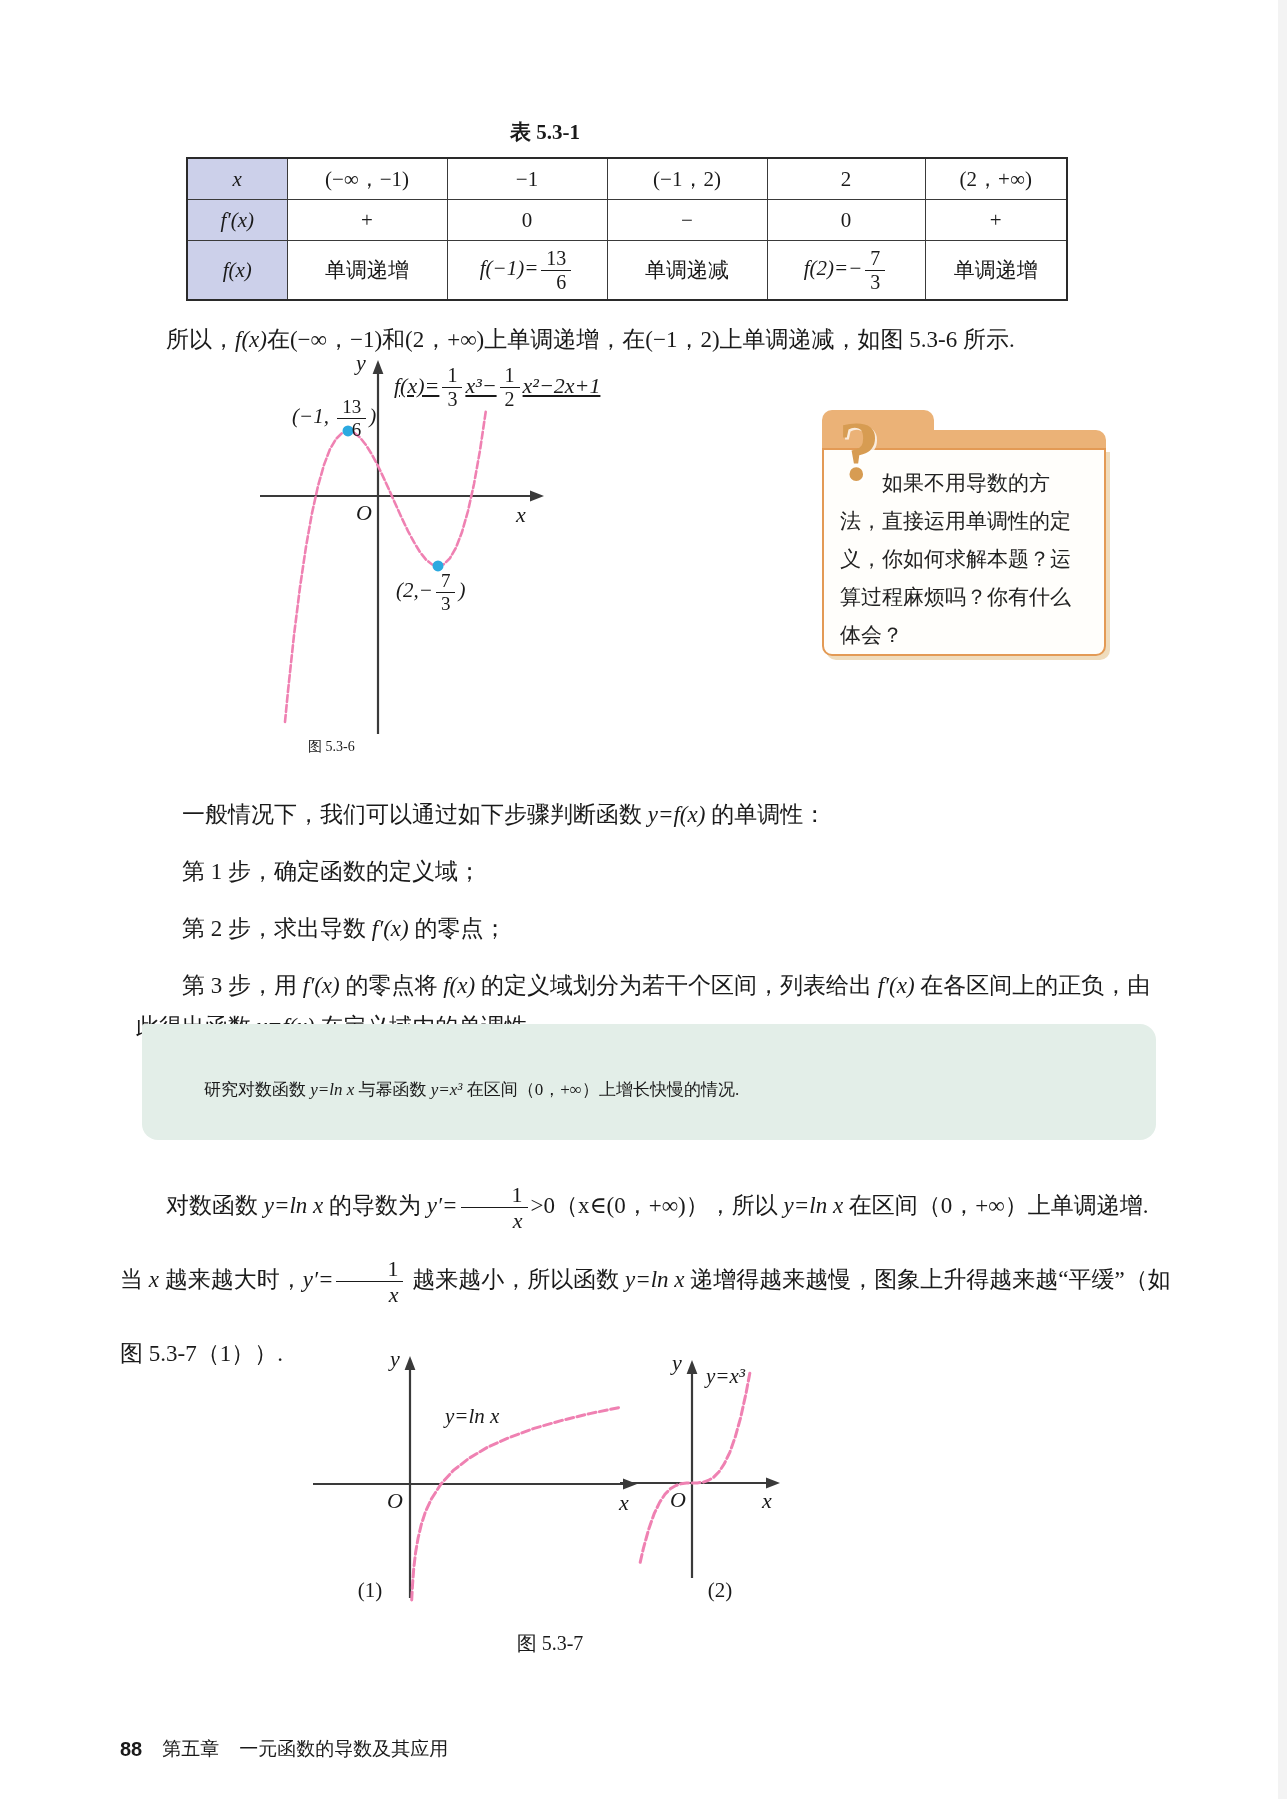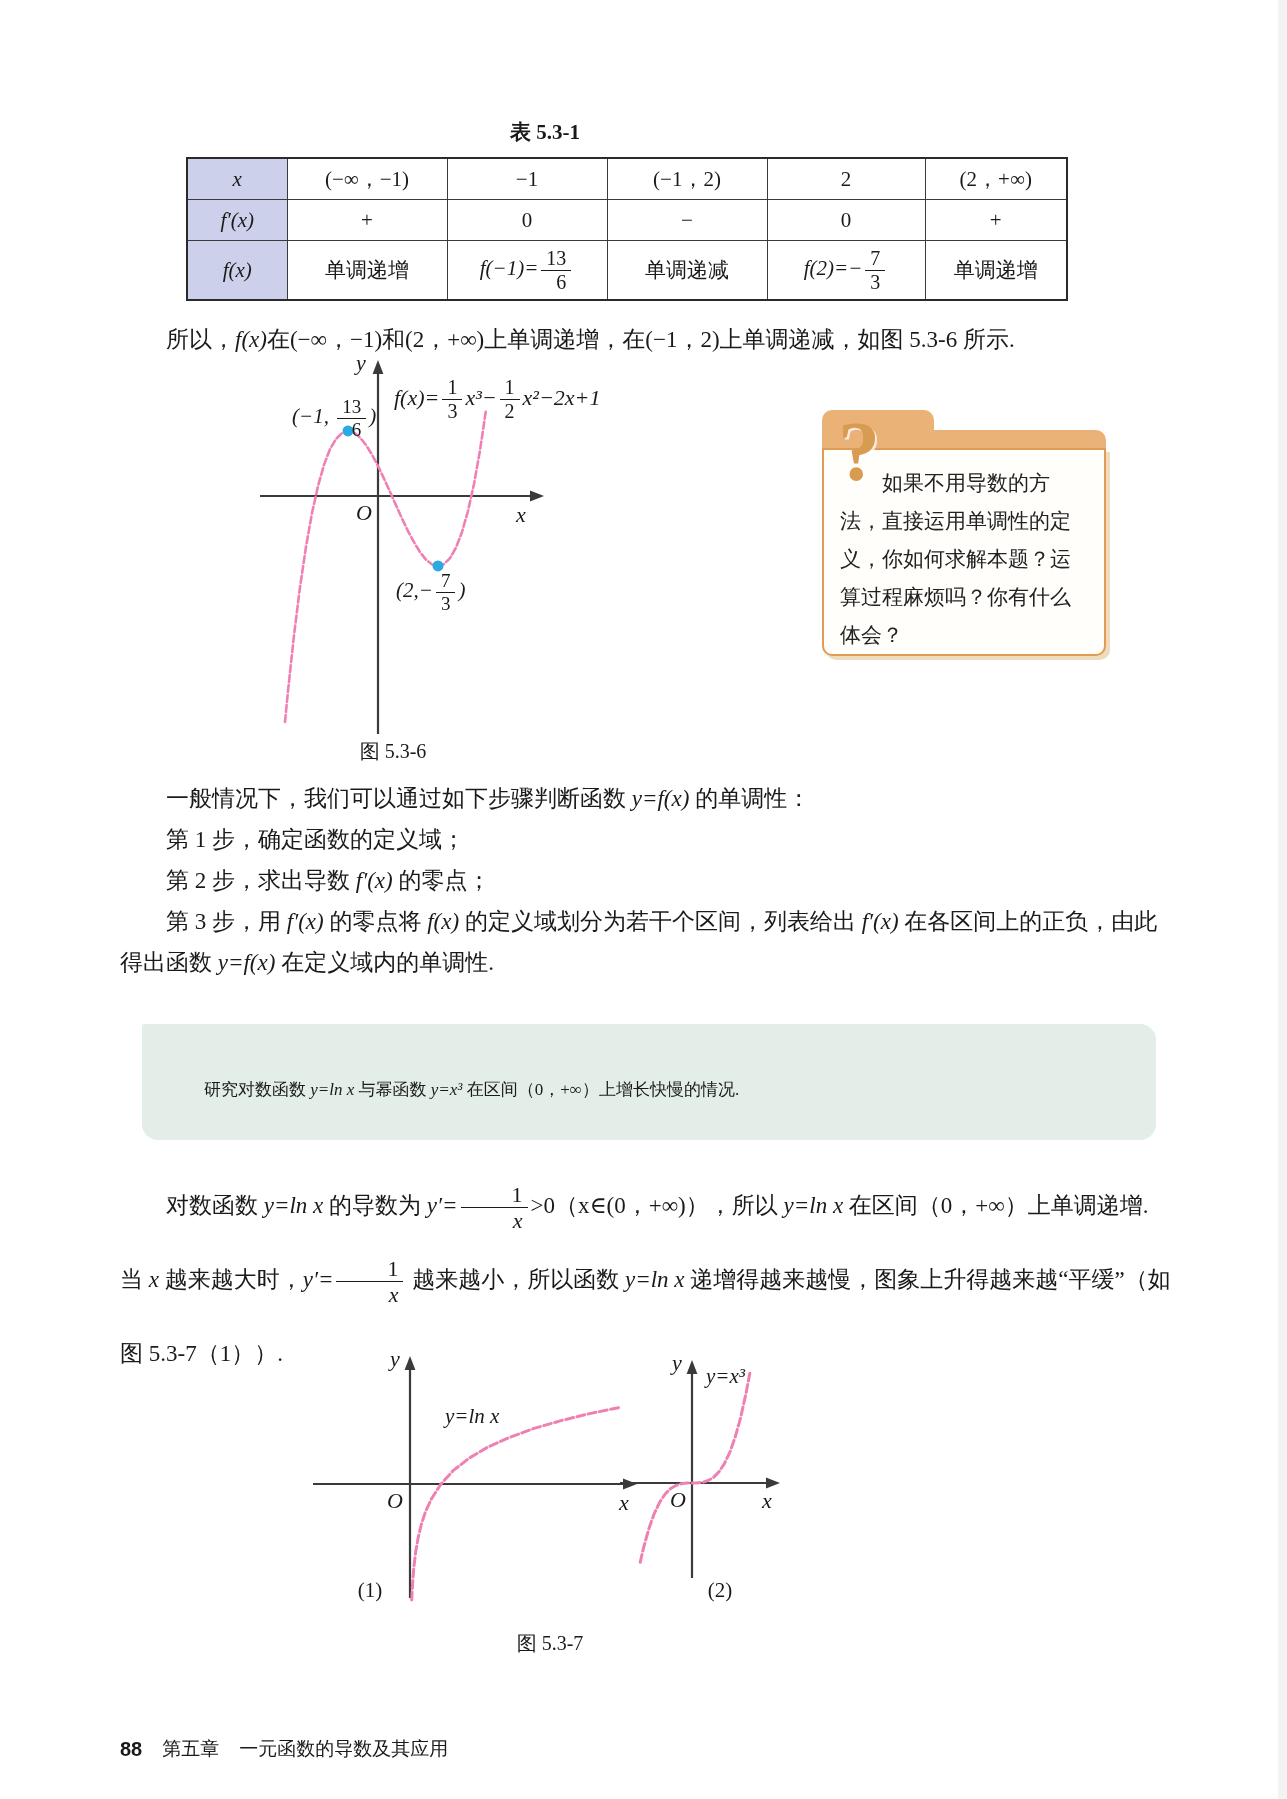--- a/index.html
+++ b/index.html
@@ -18,32 +18,32 @@
        border:2.6px solid #2a2a2a;table-layout:fixed;}
   #tbl td{border:1.6px solid #3a3a3a;text-align:center;vertical-align:middle;padding:0;}
   #tbl tr.r1 td,#tbl tr.r2 td{height:40px;}
   #tbl tr.r3 td{height:58px;}
   #tbl td.hc{background:#ccd0ea;font-style:italic;}
   #tbl .frac{font-size:20px;}
   
   .bodytext{font-size:23px;line-height:41px;}
   #p-so{position:absolute;left:120px;top:296px;width:1052px;text-indent:2em;}
   #p-steps{position:absolute;left:120px;top:778px;width:1052px;}
-  #p-steps p{margin:0;text-indent:2em;}
+  #p-steps p{margin:16px;text-indent:2em;}
   #p-ln{position:absolute;left:120px;top:1146px;width:1054px;text-indent:2em;line-height:74px;}
   #p-ln .frac{font-size:22px;}
   
   .fig{position:absolute;}
   .fig svg{position:absolute;left:0;top:0;}
   .axis{stroke:#3a3a3a;stroke-width:2.2;}
   .axf{fill:#3a3a3a;}
   .ax-label{position:absolute;font-style:italic;font-size:22px;white-space:nowrap;}
-  .fig-cap{position:absolute;text-align:center;font-size:20px;}
+  .fig-cap{position:absolute;text-align:left;font-size:14px;}
   .curve-label{position:absolute;font-style:italic;font-size:21px;white-space:nowrap;}
-  #f536-formula{position:absolute;left:146px;top:20px;font-size:22px;font-style:italic;white-space:nowrap;}
+  #f536-formula{position:absolute;left:146px;top:8px;font-size:22px;font-style:italic;white-space:nowrap;text-decoration:underline;}
   #f536-formula .frac{font-size:20px;}
   #f536-max{position:absolute;left:44px;top:40px;font-size:21px;font-style:italic;white-space:nowrap;}
   #f536-min{position:absolute;left:148px;top:214px;font-size:21px;font-style:italic;white-space:nowrap;}
   #f536-max .frac,#f536-min .frac{font-size:19px;}
   
   #note{position:absolute;left:822px;top:410px;width:284px;height:246px;}
   #note .tab1{position:absolute;left:0;top:0;width:112px;height:40px;background:#ebb277;border-radius:10px 10px 0 0;}
   #note .tab2{position:absolute;left:0;top:20px;width:100%;height:30px;background:#ebb277;border-radius:0 10px 0 0;}
   #note .nbody{position:absolute;left:0;top:38px;right:0;bottom:0;background:#fffefb;
        border:2px solid #e39a55;border-radius:0 0 10px 10px;box-shadow:4px 4px 0 #efdcbd;

